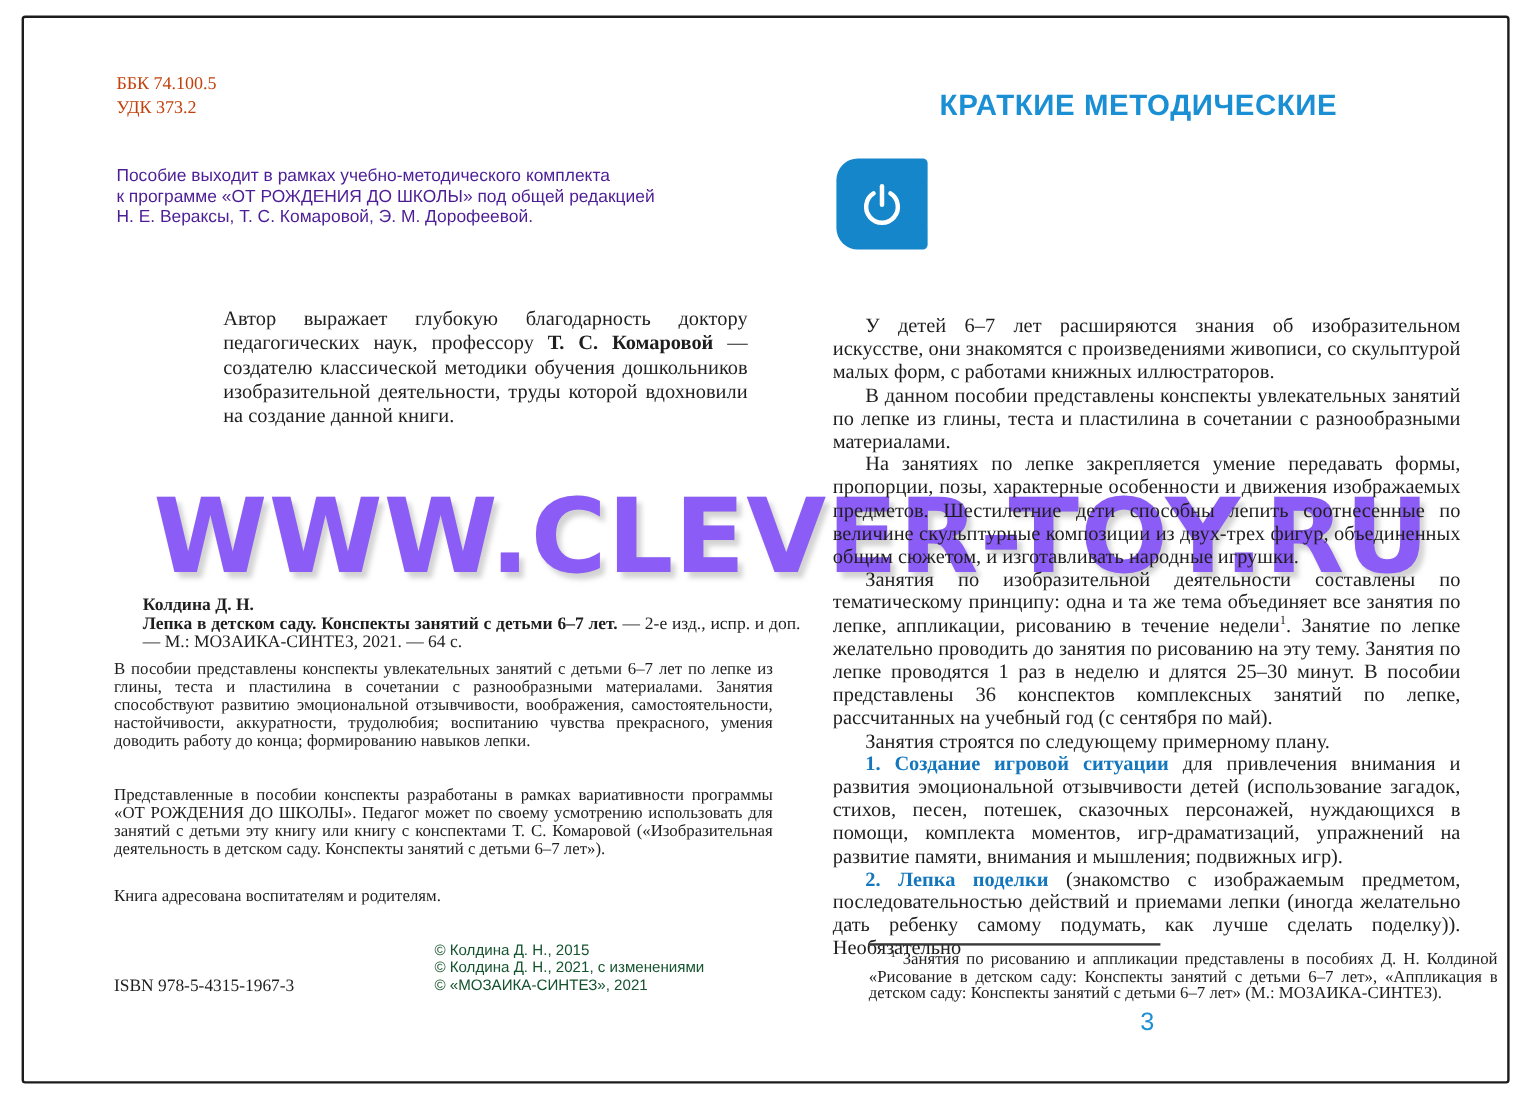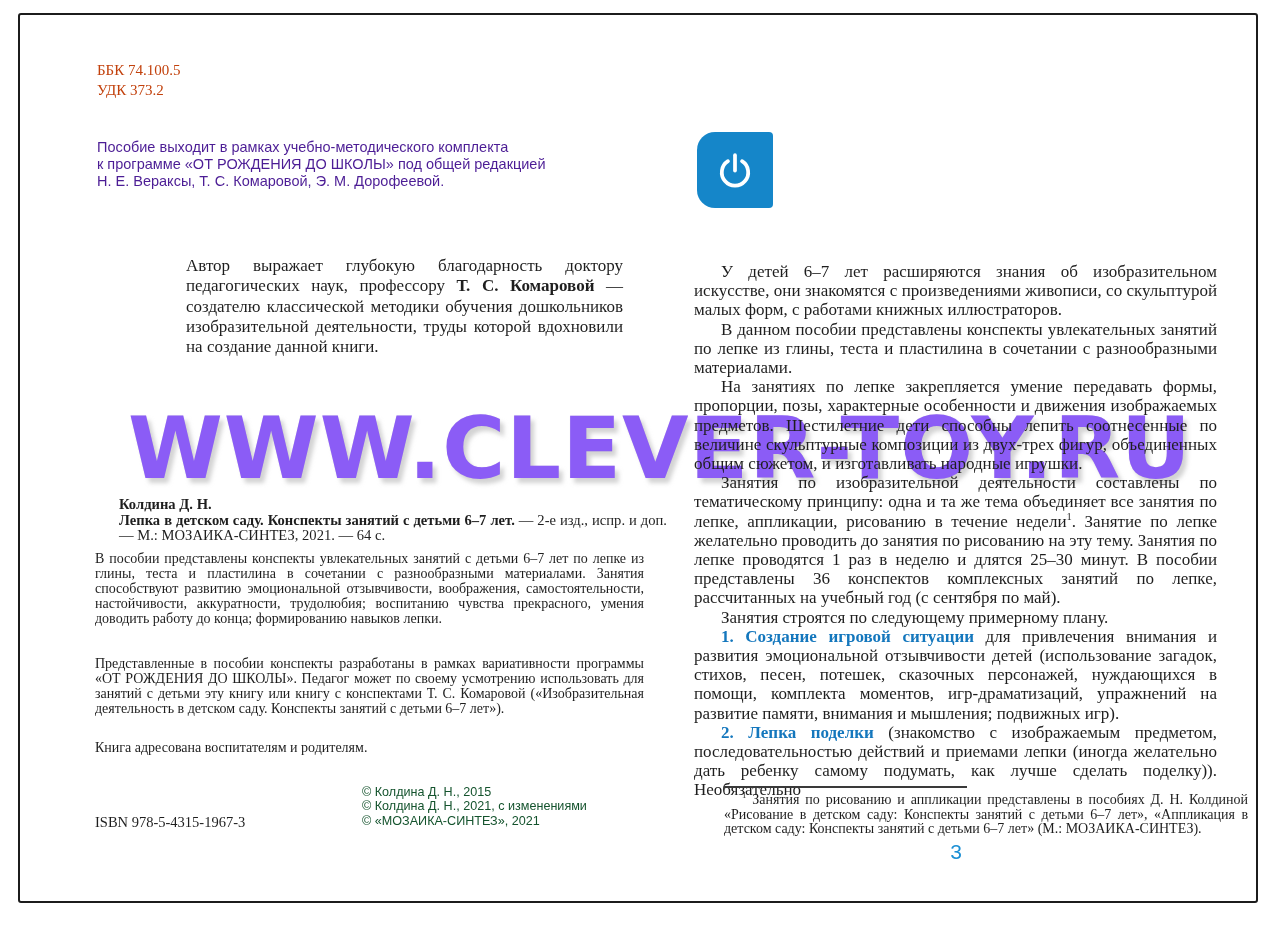--- a/index.html
+++ b/index.html
@@ -114,20 +114,21 @@
 
   <div class="abs copyright-block">
     <div>© Колдина Д. Н., 2015</div>
     <div>© Колдина Д. Н., 2021, с изменениями</div>
     <div>© «МОЗАИКА-СИНТЕЗ», 2021</div>
   </div>
 
   <div class="abs isbn">ISBN 978-5-4315-1967-3</div>
 
   <div class="abs rp-title">
+    <div>КРАТКИЕ МЕТОДИЧЕСКИЕ</div>
   </div>
 
   <div class="abs power-badge">
     <svg width="44" height="44" viewBox="0 0 40 40" aria-hidden="true">
       <path d="M 26.4 12.0 A 12 12 0 1 1 13.6 12.0" fill="none" stroke="#ffffff" stroke-width="3.4" stroke-linecap="round"></path>
       <line x1="20" y1="6.5" x2="20" y2="20.5" stroke="#ffffff" stroke-width="3.4" stroke-linecap="round"></line>
     </svg>
   </div>
 
   <div class="abs rp-body">

